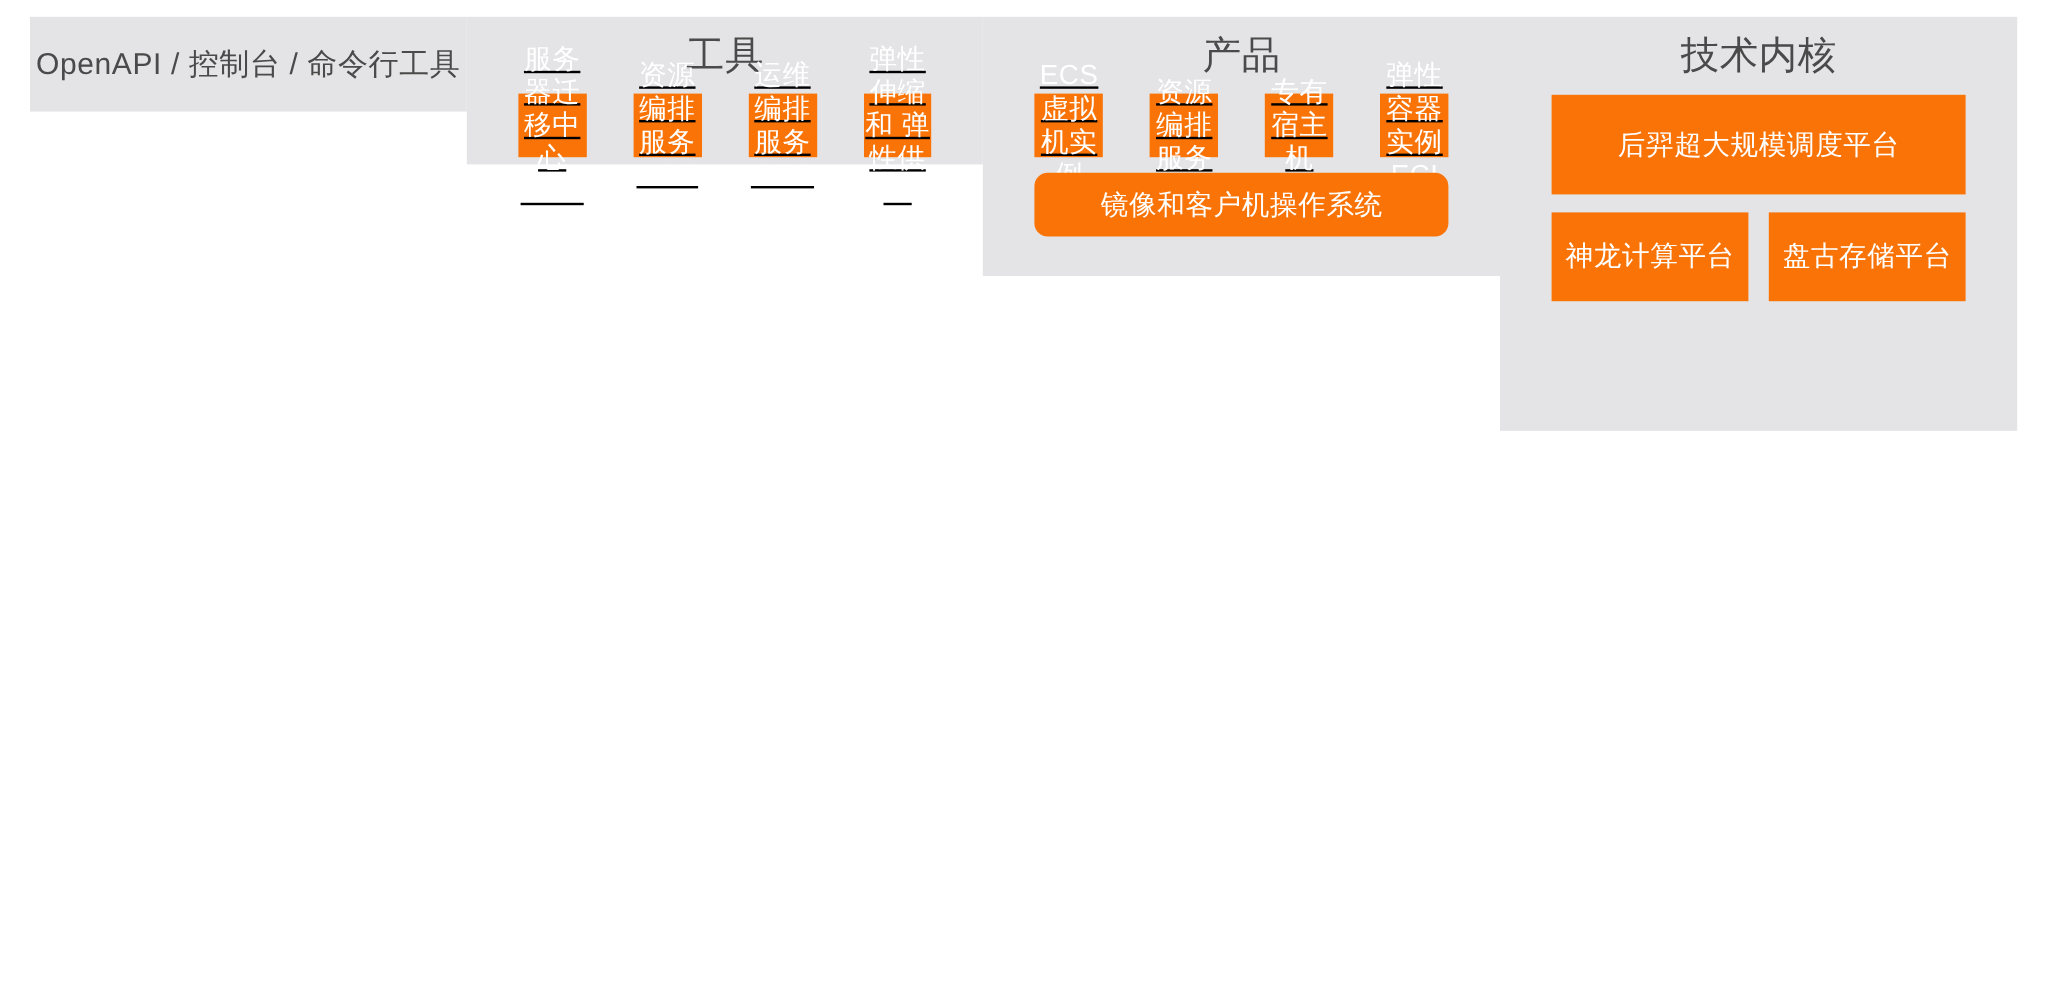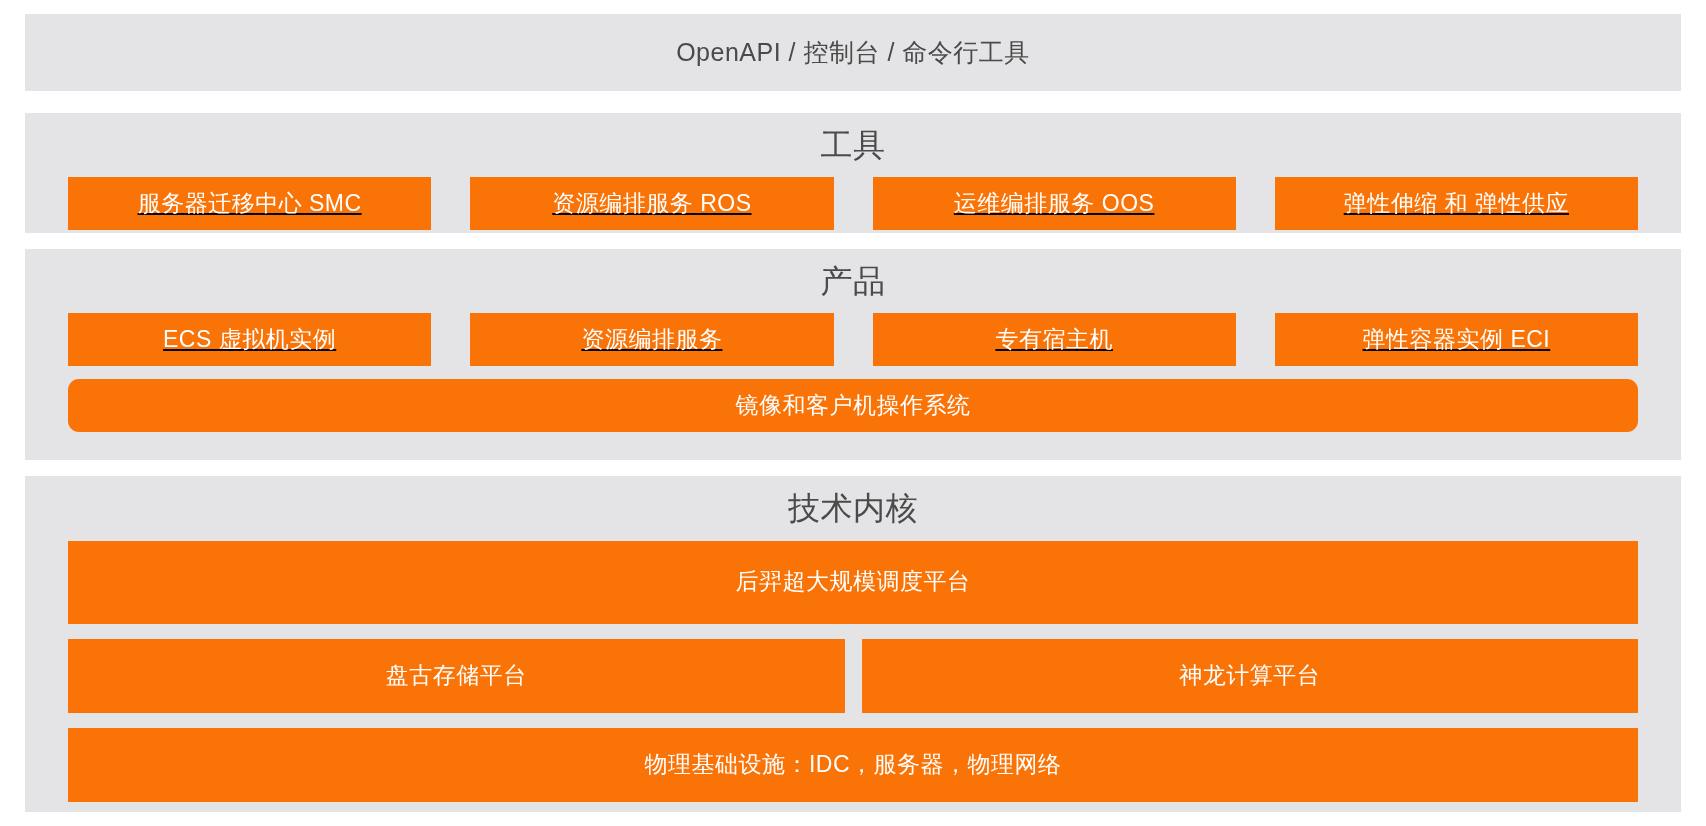--- a/index.html
+++ b/index.html
@@ -14,21 +14,21 @@
     overflow: hidden;
   }
   #diagram {
     position: relative;
     width: 1706px;
     height: 826px;
     background: #ffffff;
     box-sizing: border-box;
     padding: 14px 25px 14px 25px;
     display: flex;
-    flex-direction: column;
+    flex-direction: row;
   }
   .panel {
     background: #e4e4e6;
     box-sizing: border-box;
     width: 100%;
     padding: 0 43px;
     display: flex;
     flex-direction: column;
   }
   .panel-access {
@@ -151,19 +151,18 @@
     </div>
     <div class="box products-full">镜像和客户机操作系统</div>
   </div>
 
   <div class="spacer-m gap-row"></div>
 
   <div class="panel panel-core">
     <div class="panel-title">技术内核</div>
     <div class="box core-full-tall">后羿超大规模调度平台</div>
     <div class="row-3">
+      <div class="box">神龙计算平台</div>
       <div class="box">盘古存储平台</div>
-      <div class="box">神龙计算平台</div>
     </div>
-    <div class="box core-full-bottom">物理基础设施：IDC，服务器，物理网络</div>
   </div>
 
 </div>
 
 </body></html>

